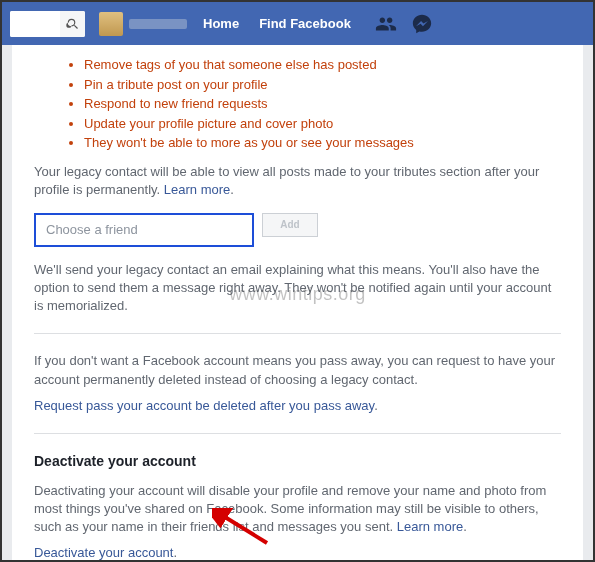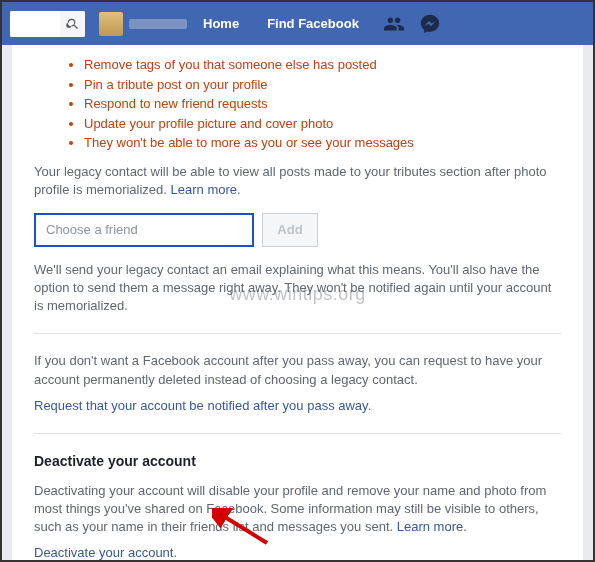--- a/index.html
+++ b/index.html
@@ -64,21 +64,21 @@
   }
   .profile-name {
     width: 58px;
     height: 10px;
     background: #7a93c3;
     border-radius: 2px;
   }
   .nav-links {
     display: flex;
     align-items: flex-end;
-    gap: 8px;
+    gap: 0;
   }
   .nav-links a {
     color: #fff;
     font-weight: bold;
     font-size: 13px;
     text-decoration: none;
     padding: 0 10px;
     line-height: 43px;
     height: 43px;
     display: inline-flex;
@@ -117,26 +117,26 @@
     width: 220px;
     height: 34px;
     border: 2px solid #1d4ed8;
     padding: 0 10px;
     font-size: 13px;
     color: #333;
   }
   .friend-input::placeholder { color: #8d949e; }
   .add-btn {
     width: 56px;
-    height: 34px;
+    height: 24px;
     border: 1px solid #ccd0d5;
     background: #f5f6f7;
     color: #bec3c9;
     font-weight: bold;
-    font-size: 13px;
+    font-size: 10px;
     cursor: not-allowed;
   }
   hr.sep {
     border: none;
     border-top: 1px solid #dddfe2;
     margin: 18px 0;
   }
   .section-title {
     color: #1d2129;
     font-weight: bold;
@@ -194,35 +194,35 @@
 <div class="content">
   <ul>
     <li>Remove tags of you that someone else has posted</li>
     <li>Pin a tribute post on your profile</li>
     <li>Respond to new friend requests</li>
     <li>Update your profile picture and cover photo</li>
     <li>They won't be able to more as you or see your messages</li>
   </ul>
 
   <p class="para">
-    <span>Your legacy contact will be able to view all posts made to your tributes section after photo profile is memorialized.</span>
+    <span>Your legacy contact will be able to view all posts made to your tributes section after your profile is permanently.</span>
     <a class="link">Learn more</a>.
   </p>
 
   <div class="friend-row">
     <input class="friend-input" type="text" placeholder="Choose a friend" style="">
     <button class="add-btn">Add</button>
   </div>
 
   <p class="para">We'll send your legacy contact an email explaining what this means. You'll also have the option to send them a message right away. They won't be notified again until your account is memorialized.</p>
 
   <hr class="sep">
 
-  <p class="para">If you don't want a Facebook account after you pass away, you can request to have your account permanently deleted instead of choosing a legacy contact.</p>
-  <p class="para"><a class="link">Request that your account be notified after you pass away</a>.</p>
+  <p class="para">If you don't want a Facebook account means you pass away, you can request to have your account permanently deleted instead of choosing a legacy contact.</p>
+  <p class="para"><a class="link">Request pass your account be deleted after you pass away</a>.</p>
 
   <hr class="sep">
 
   <div class="section-title">Deactivate your account</div>
 
   <p class="para">
     <span>Deactivating your account will disable your profile and remove your name and photo from most things you've shared on Facebook. Some information may still be visible to others, such as your name in their friends list and messages you sent.</span>
     <a class="link">Learn more</a>.
   </p>
 

